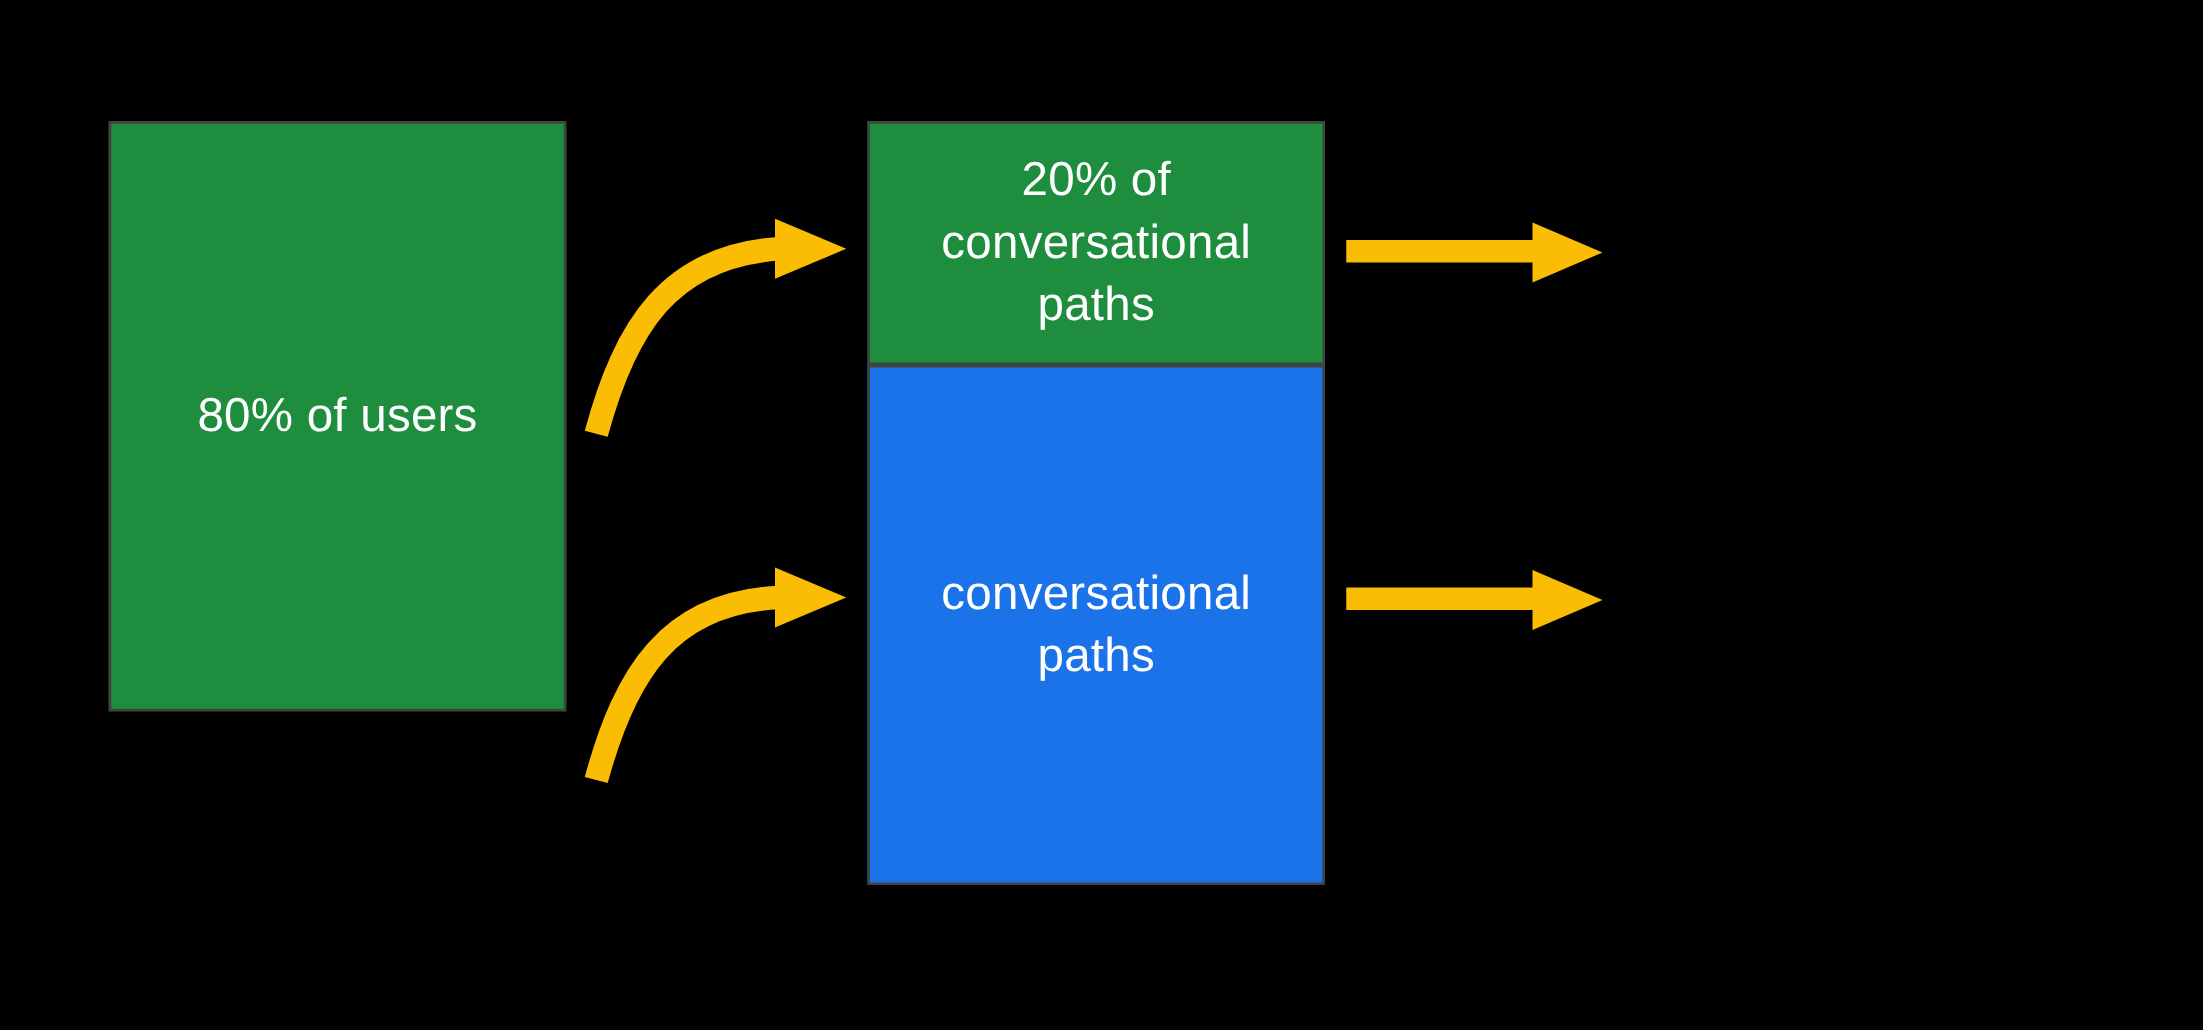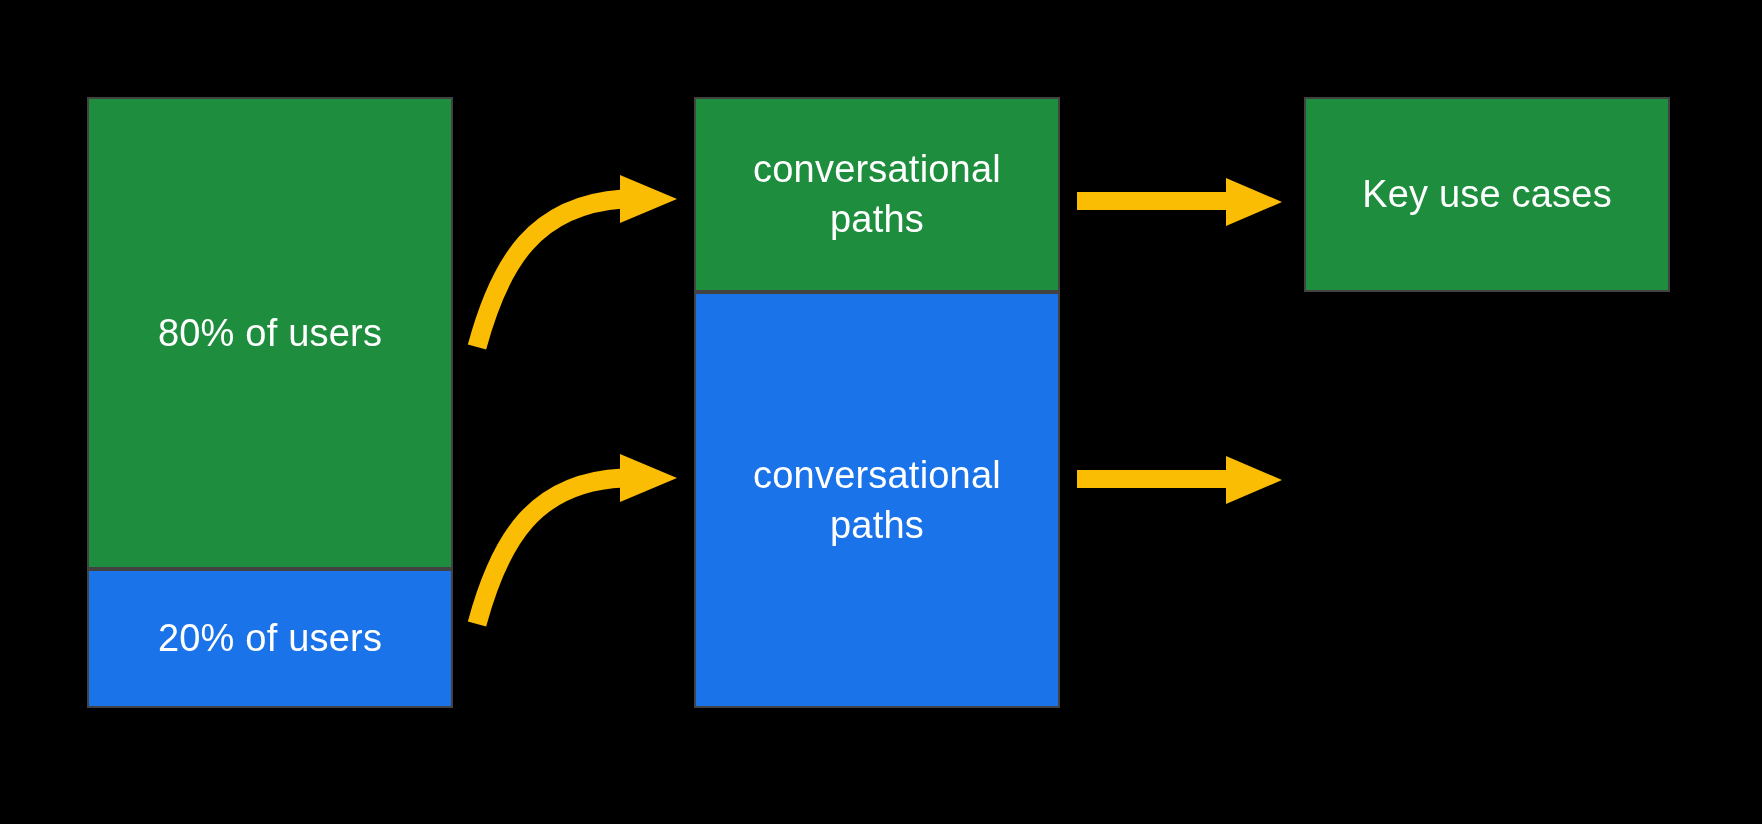--- a/index.html
+++ b/index.html
@@ -69,48 +69,39 @@
 <body>
 
 <div class="canvas">
 
   <div class="column col-users">
     <div class="segment green h77">
       <div class="seg-label">
         <div>80% of users</div>
       </div>
     </div>
-    <div class="segment blue h23">
-      <div class="seg-label">
-        <div>20% of users</div>
-      </div>
-    </div>
   </div>
 
   <div class="column col-paths">
     <div class="segment green h32">
       <div class="seg-label">
+        <div>20% of</div>
         <div>conversational</div>
         <div>paths</div>
       </div>
     </div>
     <div class="segment blue h68">
       <div class="seg-label">
         <div>conversational</div>
         <div>paths</div>
       </div>
     </div>
   </div>
 
   <div class="column col-cases">
-    <div class="segment green h32">
-      <div class="seg-label">
-        <div>Key use cases</div>
-      </div>
-    </div>
   </div>
 
   <svg class="arrows" viewBox="0 0 1762 824" aria-hidden="true">
     <g>
       <path class="arrow-stroke" d="M 477 347 C 500 262 535 205 623 199"></path>
       <polygon class="arrow-fill" points="620,175 620,223 677,199"></polygon>
     </g>
     <g>
       <path class="arrow-stroke" d="M 477 624 C 500 539 535 482 623 478"></path>
       <polygon class="arrow-fill" points="620,454 620,502 677,478"></polygon>

